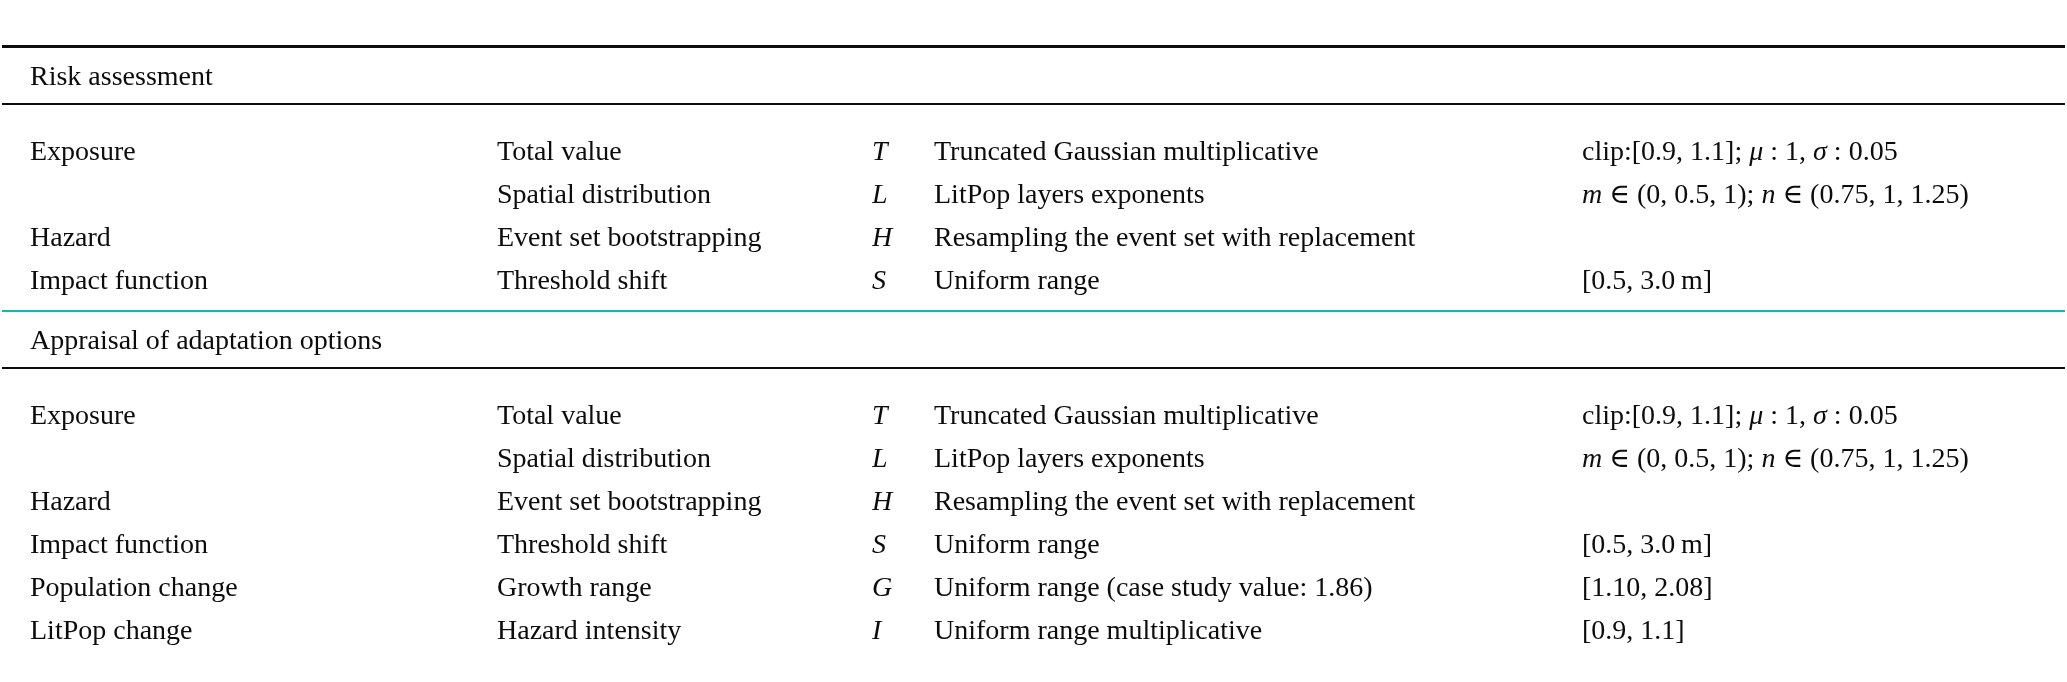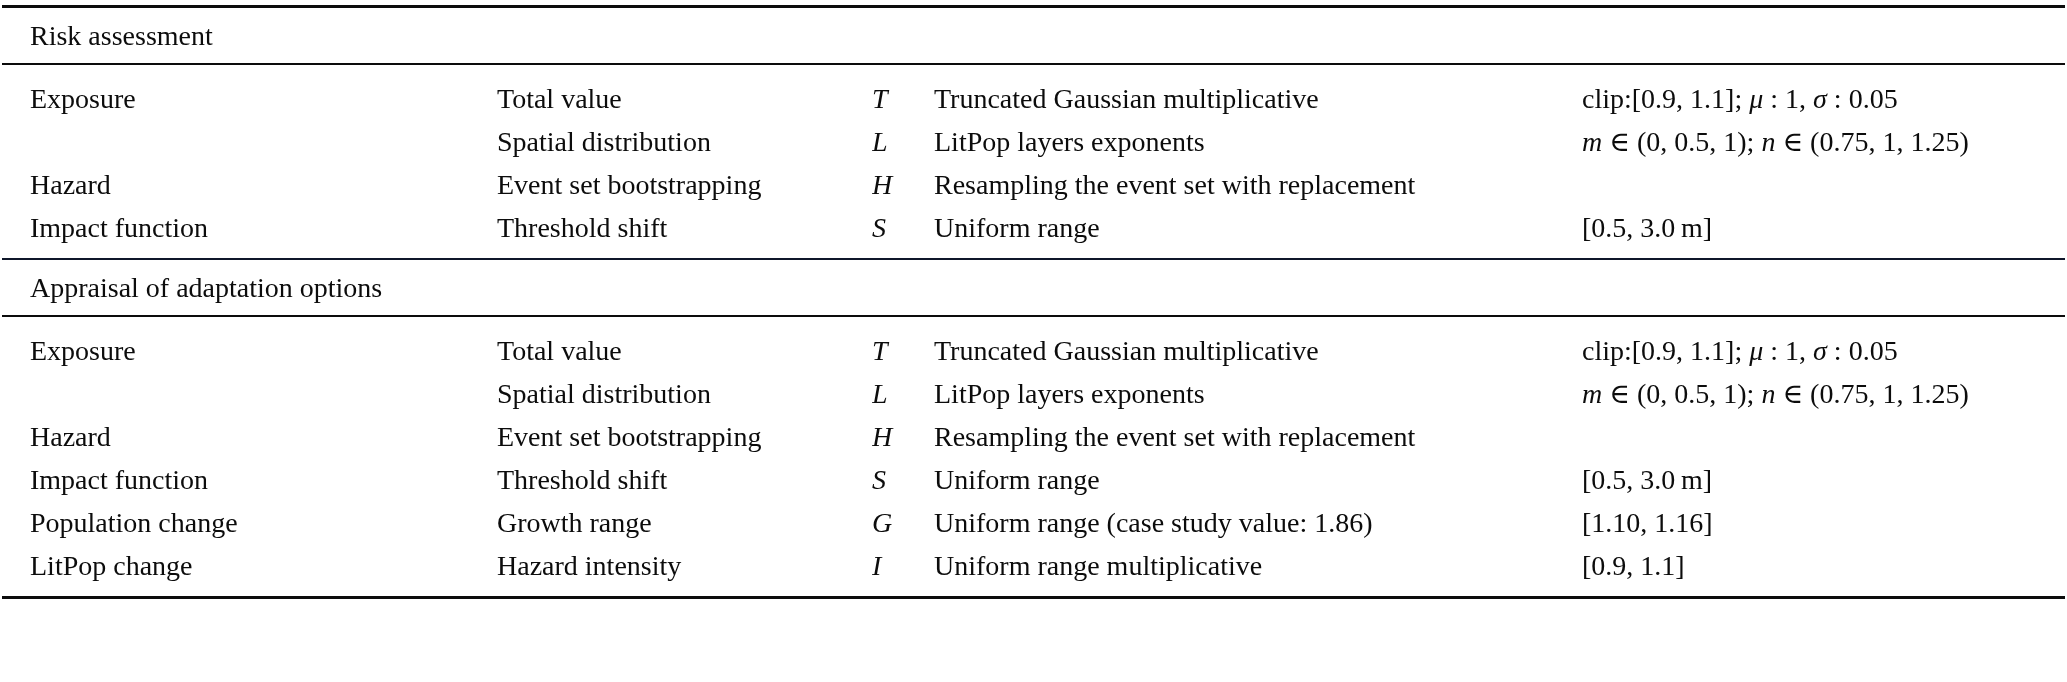--- a/index.html
+++ b/index.html
@@ -11,20 +11,21 @@
     position: relative;
     width: 2067px;
     height: 614px;
     background: #ffffff;
     color: #0c0c0c;
     font-family: "Liberation Serif", "DejaVu Serif", serif;
     font-size: 28px;
     overflow: hidden;
     box-sizing: border-box;
     padding-top: 5px;
+    margin-top: 40px;
   }
   table.params {
     width: 2063px;
     margin-left: 2px;
     border-collapse: collapse;
     table-layout: fixed;
     border-bottom: 3px solid #0c0c0c;
   }
   col.c-category     { width: 495px; }
   col.c-item         { width: 375px; }
@@ -34,30 +35,30 @@
 
   td {
     padding: 0;
     vertical-align: middle;
     white-space: nowrap;
     overflow: hidden;
   }
   tbody.sec-head td {
     height: 55px;
     padding-left: 28px;
-    border-top: 2px solid #0f172a;
+    border-top: 2px solid #14b8a6;
     border-bottom: 2px solid #0c0c0c;
   }
   tbody.sec-head.first td {
     border-top: 3px solid #0c0c0c;
   }
   tbody.sec-body td {
     height: 43px;
   }
-  tbody.sec-body tr:first-child td { padding-top: 12px; }
+  tbody.sec-body tr:first-child td { padding-top: 24px; }
   tbody.sec-body tr:last-child  td { padding-bottom: 9px; }
   td.cell-category { padding-left: 28px; }
   .math-italic {
     font-style: italic;
   }
 </style>
 </head>
 <body>
 
 <div class="page">
@@ -136,21 +137,21 @@
           <td class="cell-item">Threshold shift</td>
           <td class="cell-symbol math-italic">S</td>
           <td class="cell-distribution">Uniform range</td>
           <td class="cell-range"><span>[0.5, 3.0 m]</span></td>
         </tr>
         <tr>
           <td class="cell-category">Population change</td>
           <td class="cell-item">Growth range</td>
           <td class="cell-symbol math-italic">G</td>
           <td class="cell-distribution">Uniform range (case study value: 1.86)</td>
-          <td class="cell-range"><span>[1.10, 1.16]</span></td>
+          <td class="cell-range"><span>[1.10, 2.08]</span></td>
         </tr>
         <tr>
           <td class="cell-category">LitPop change</td>
           <td class="cell-item">Hazard intensity</td>
           <td class="cell-symbol math-italic">I</td>
           <td class="cell-distribution">Uniform range multiplicative</td>
           <td class="cell-range"><span>[0.9, 1.1]</span></td>
         </tr>
       </tbody>
     </table>

